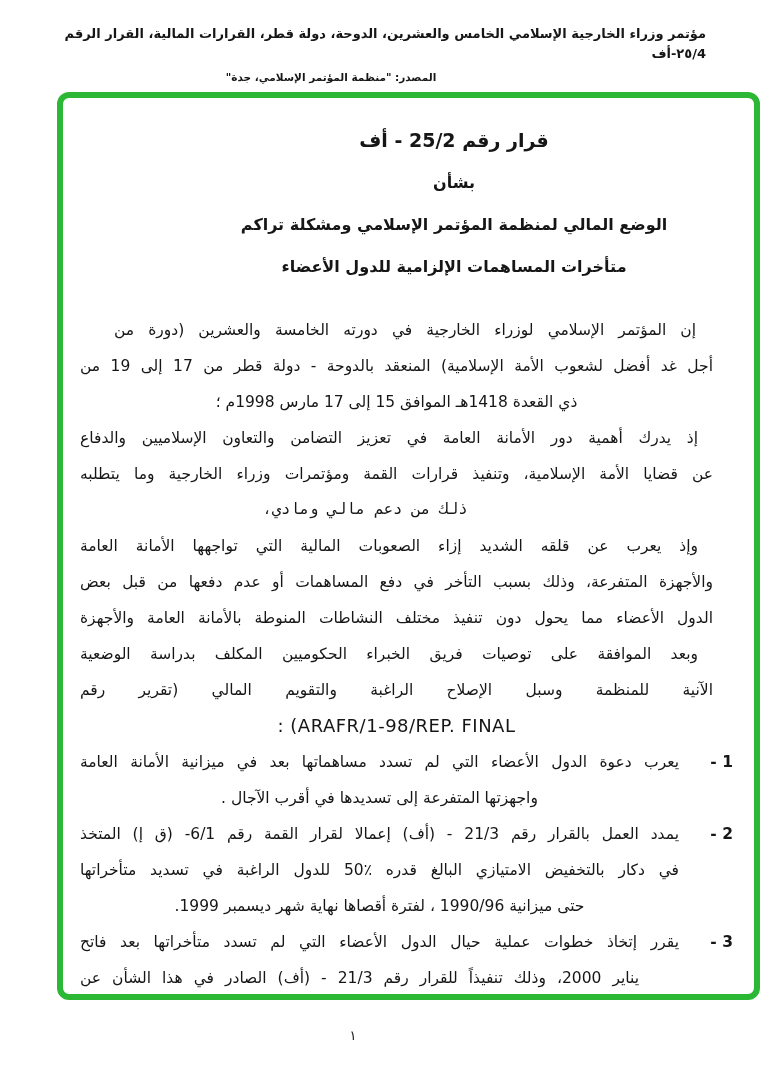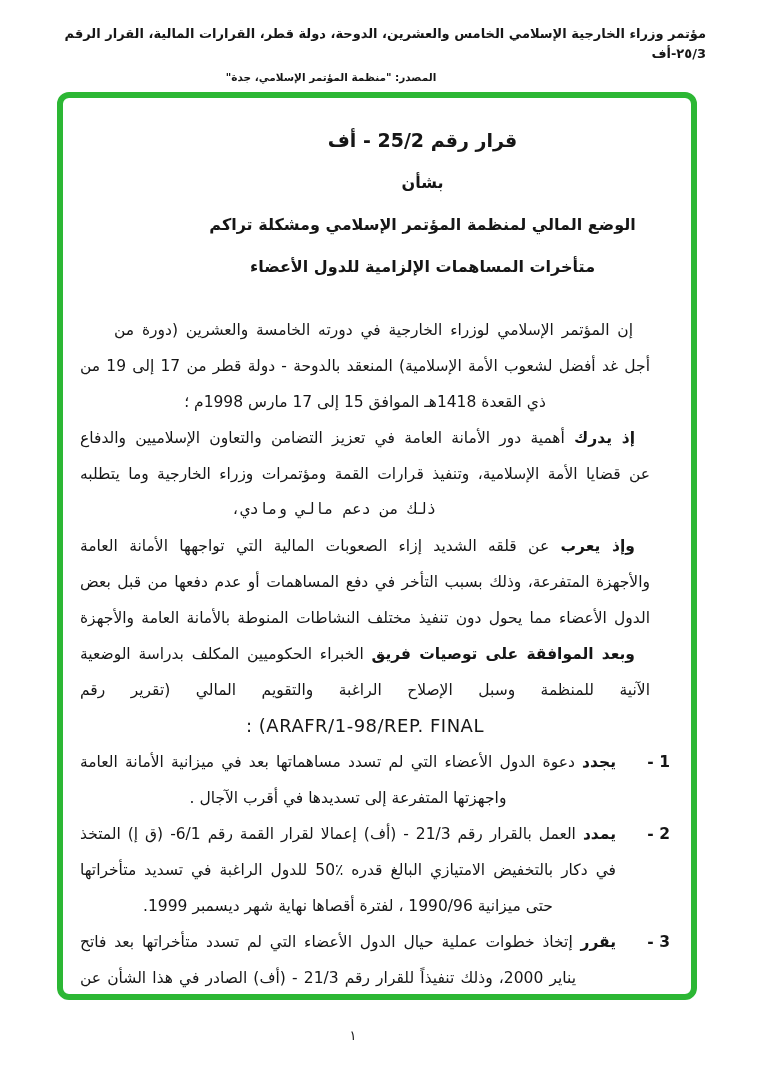--- a/index.html
+++ b/index.html
@@ -7,48 +7,48 @@
     width:764px;height:1082px;position:relative;overflow:hidden;
     background:#ffffff;color:#161616;
     font-family:"DejaVu Sans", sans-serif;
   }
   
   .header{position:absolute;top:24px;right:58px;left:58px;direction:rtl;font-weight:bold;}
   .header-line1{font-size:13px;line-height:20px;text-align:right;letter-spacing:0;}
   .header-line2{font-size:10.5px;line-height:16px;text-align:center;padding-right:102px;margin-top:5px;}
   
   .box{
-    position:absolute;left:57px;top:92px;width:640px;height:908px;
+    position:absolute;left:57px;top:92px;width:703px;height:908px;
     box-sizing:border-box;border:6px solid #2cb734;border-radius:12px;
     direction:rtl;padding:28px 41px 0 17px;
   }
   
   .titleblock{padding-left:115px;text-align:center;font-weight:bold;}
   .r-title{font-size:19px;line-height:28px;margin:0 0 8px 0;}
   .r-sub{font-size:16px;line-height:26px;margin:16px 0 2px 0;font-weight:bold;}
   
   .bodytext{margin-top:32px;font-size:15.5px;}
   .line{line-height:36px;min-height:36px;}
   .l-j{text-align:justify;text-align-last:justify;}
   .l-r{text-align:center;font-family:Liberation Mono, monospace;}
   .l-c{text-align:center;text-align-last:center;}
-  .line b{font-weight:bold;}
+  .line b{font-weight:normal;}
   .latin{font-size:18px;letter-spacing:.5px;}
   
   .item{display:flex;margin-right:-20px;}
   .item-num{flex:none;width:54px;text-align:right;line-height:36px;font-weight:bold;}
   .item-lines{flex:1;min-width:0;}
   
   .pagenum{position:absolute;top:1028px;left:338px;width:30px;text-align:center;font-size:13px;}
 </style>
 </head>
 <body style="background: rgb(255, 255, 255); color: rgb(22, 22, 22);">
 
 <div class="header">
-  <div class="header-line1">مؤتمر وزراء الخارجية الإسلامي الخامس والعشرين، الدوحة، دولة قطر، القرارات المالية، القرار الرقم ٢٥/3-أف</div>
+  <div class="header-line1">مؤتمر وزراء الخارجية الإسلامي الخامس والعشرين، الدوحة، دولة قطر، القرارات المالية، القرار الرقم ٢٥/4-أف</div>
   <div class="header-line2">المصدر:  "منظمة المؤتمر الإسلامي، جدة"</div>
 </div>
 
 <div class="box" style="border-color: rgb(44, 183, 52);">
   <div class="titleblock">
     <div class="r-title">قرار رقم 25/2 - أف</div>
     <div class="r-sub">بشأن</div>
     <div class="r-sub">الوضع المالي لمنظمة المؤتمر الإسلامي ومشكلة تراكم</div>
     <div class="r-sub">متأخرات المساهمات الإلزامية للدول الأعضاء</div>
   </div>
@@ -73,21 +73,21 @@
         <div class="para">
           <div class="line l-j" style="padding-right: 15px;"><b>وبعد الموافقة على توصيات فريق</b> الخبراء الحكوميين المكلف بدراسة الوضعية</div>
           <div class="line l-j">الآنية للمنظمة وسبل الإصلاح الراغبة والتقويم المالي (تقرير رقم</div>
           <div class="line l-c latin" dir="ltr">: (ARAFR/1-98/REP. FINAL</div>
         </div>
       </div>
     <div id="items">
         <div class="item">
           <span class="item-num">1 -</span>
           <div class="item-lines">
-            <div class="line l-j"><b>يجدد</b> دعوة الدول الأعضاء التي لم تسدد مساهماتها بعد في ميزانية الأمانة العامة</div>
+            <div class="line l-j"><b>يعرب</b> دعوة الدول الأعضاء التي لم تسدد مساهماتها بعد في ميزانية الأمانة العامة</div>
             <div class="line l-c">واجهزتها المتفرعة إلى تسديدها في أقرب الآجال .</div>
           </div>
         </div>
         <div class="item">
           <span class="item-num">2 -</span>
           <div class="item-lines">
             <div class="line l-j"><b>يمدد</b> العمل بالقرار رقم 21/3 - (أف) إعمالا لقرار القمة رقم 6/1- (ق إ) المتخذ</div>
             <div class="line l-j">في دكار بالتخفيض الامتيازي البالغ قدره ٪50 للدول الراغبة في تسديد متأخراتها</div>
             <div class="line l-c">حتى ميزانية 1990/96 ، لفترة أقصاها نهاية شهر ديسمبر 1999.</div>
           </div>

